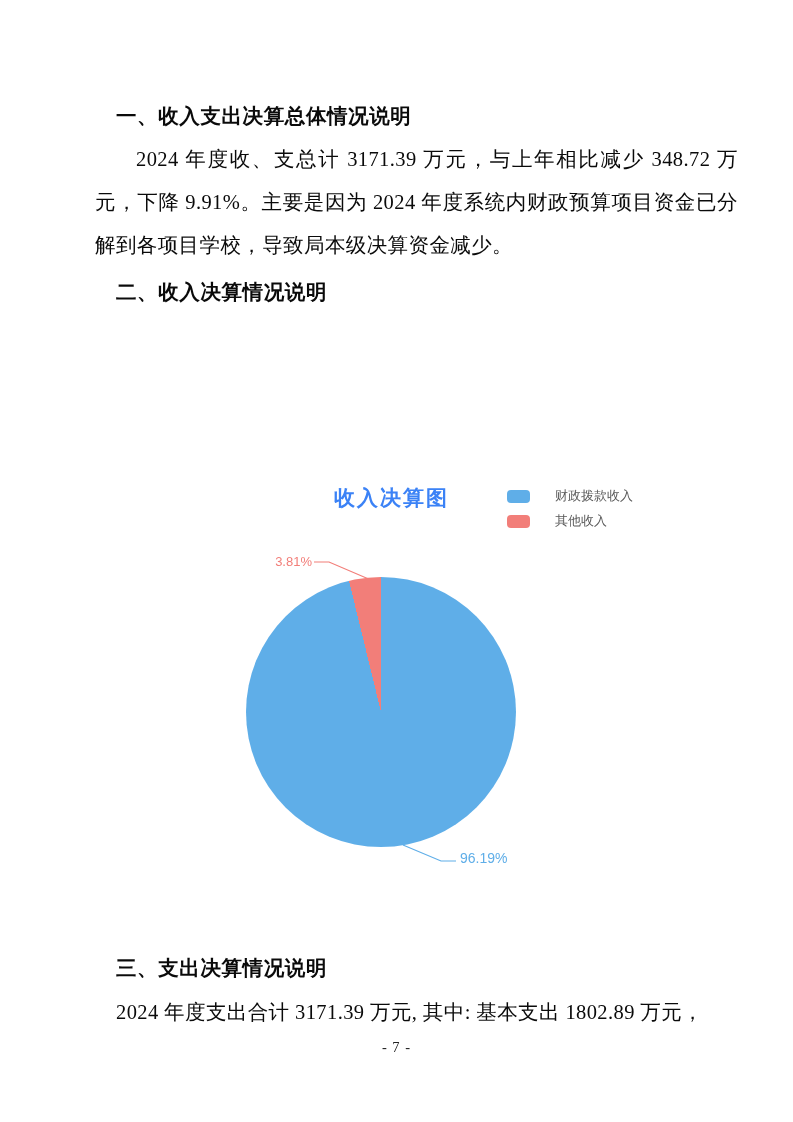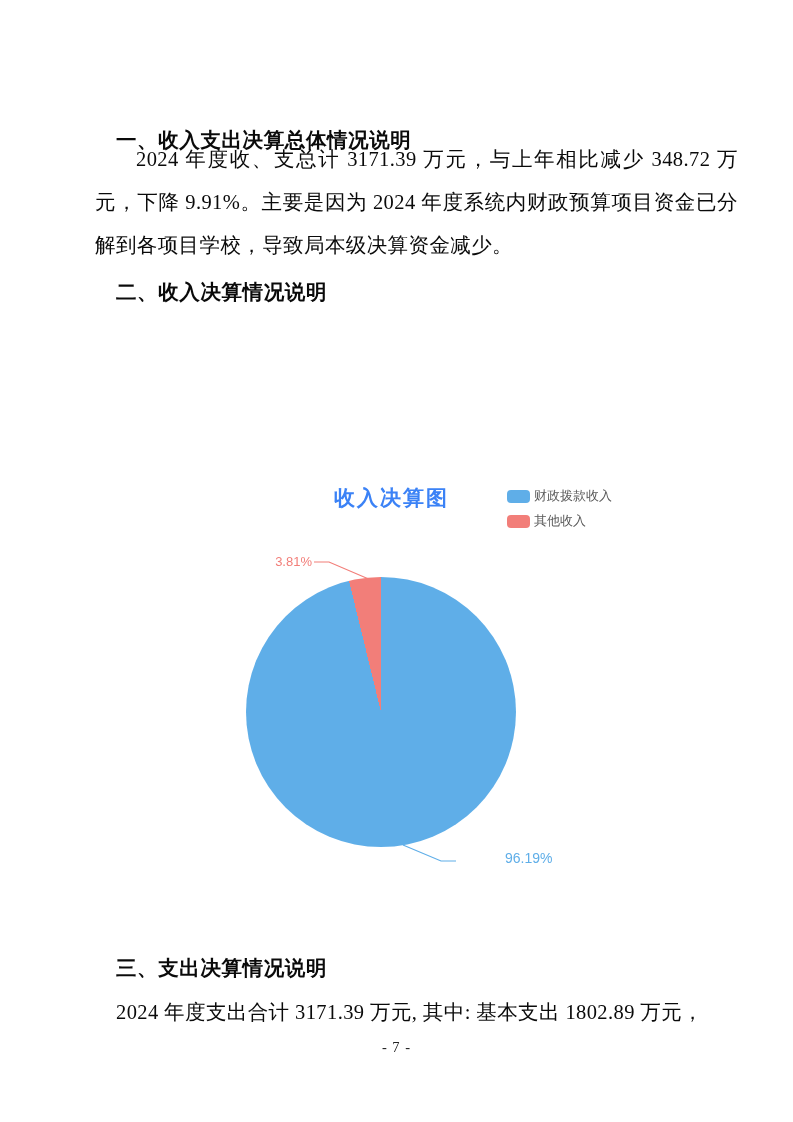--- a/index.html
+++ b/index.html
@@ -17,53 +17,53 @@
     font-size: 20.5px; font-weight: bold;
     letter-spacing: 0.6px; line-height: 24px;
     white-space: nowrap;
   }
   .para {
     position: absolute; left: 75px; width: 643px;
     font-size: 20.5px; line-height: 43px;
     text-align: justify; text-indent: 41px;
     letter-spacing: 0.4px;
   }
-  #h1 { top: 104px; margin-top: 24px; }
+  #h1 { top: 104px; }
   #p1 { top: 138px; margin-left: 20px; }
   #h2 { top: 280px; }
   #p2 { top: 310px; }
   #h3 { top: 956px; }
   #p3 { top: 991px; }
 
   .chart { position: absolute; left: 0; top: 0; width: 793px; height: 1122px; pointer-events: none; }
   .chart-title {
     position: absolute; left: 334px; top: 486px;
     font-family: "Liberation Sans", "DejaVu Sans", sans-serif;
     font-size: 21px; font-weight: bold; color: #3b82f6;
     letter-spacing: 2px; line-height: 24px;
   }
   .legend { position: absolute; left: 507px; top: 489px; }
   .legend-row { display: flex; align-items: center; margin-bottom: 11px; }
   .swatch { width: 23px; height: 13px; border-radius: 4px; flex: 0 0 auto; }
   .legend-label {
-    margin-left: 4px;
+    margin-left: 25px;
     font-family: "Liberation Sans", "DejaVu Sans", sans-serif;
     font-size: 13px; color: #595959; line-height: 14px; white-space: nowrap;
   }
   .pie {
     position: absolute; left: 246px; top: 577px;
     width: 270px; height: 270px; border-radius: 50%;
   }
   .pie-label {
     position: absolute;
     font-family: Liberation Sans, sans-serif;
     white-space: nowrap; line-height: 15px;
   }
   #label-other { left: 250px; top: 554px; width: 62px; text-align: right; font-size: 13px; }
-  #label-fiscal { left: 460px; top: 851px; font-size: 14px; margin-left: 45px; }
+  #label-fiscal { left: 460px; top: 851px; font-size: 14px; }
   .overlay { position: absolute; left: 0; top: 0; }
 
   .page-number {
     position: absolute; left: 0; top: 1039px; width: 100%;
     text-align: center; font-size: 14.5px; color: #222;
     letter-spacing: 1px;
   }
 </style>
 </head>
 <body>

